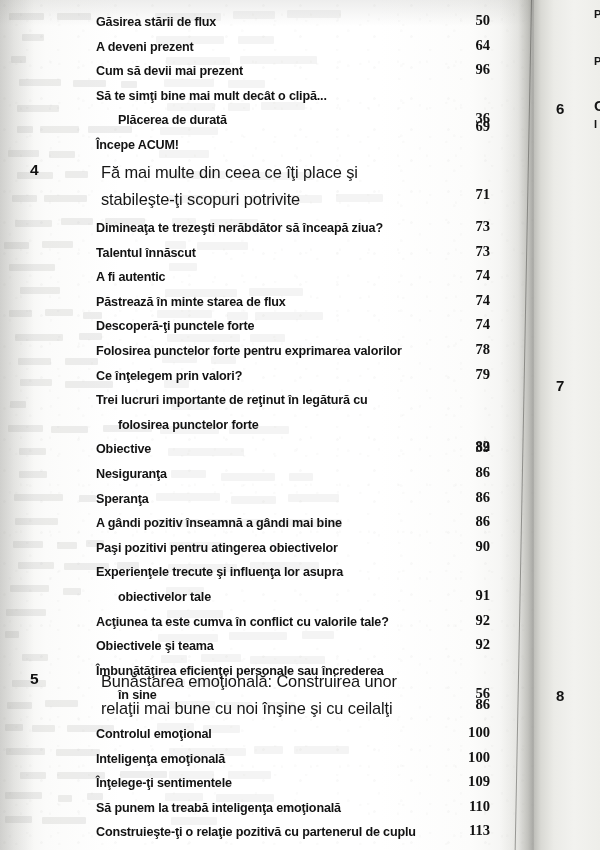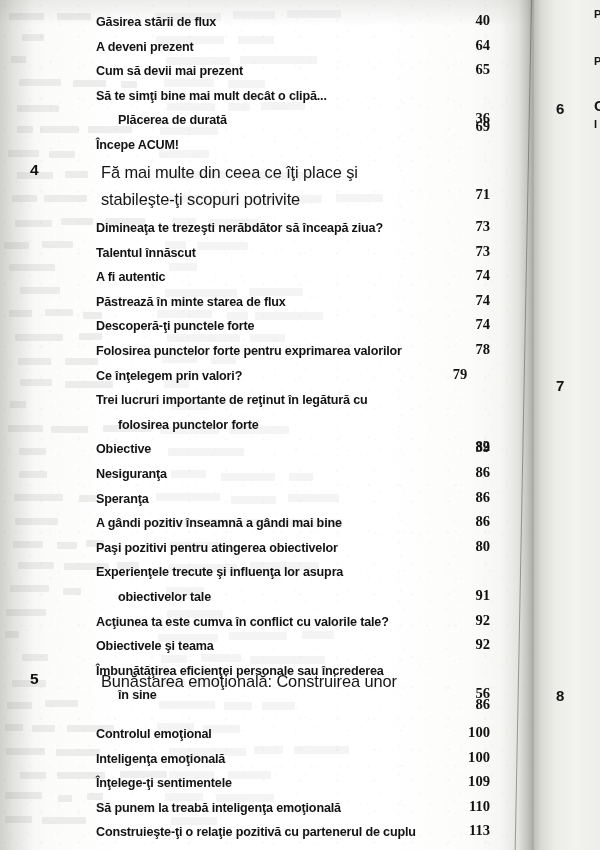--- a/index.html
+++ b/index.html
@@ -365,25 +365,25 @@
       <i style="left: 15.3025px; top: 793.157px; width: 38.1607px;"></i>
       <i style="left: 66.0446px; top: 794.372px; width: 57.4996px;"></i>
       <i style="left: 21.2255px; top: 816.888px; width: 45.7058px;"></i>
     </div>
 
   <div class="edge-shade"></div>
   <div class="top-shade"></div>
 
   <div class="toc" id="toc">
       <div class="entry-title" style="top: 14px; left: 96px;">Găsirea stării de flux</div>
-      <div class="pagenum" style="top: 12px;">40</div>
+      <div class="pagenum" style="top: 12px;">50</div>
       <div class="entry-title" style="top: 38.6px; left: 96px;">A deveni prezent</div>
       <div class="pagenum" style="top: 36.6px;">64</div>
       <div class="entry-title" style="top: 63.2px; left: 96px;">Cum să devii mai prezent</div>
-      <div class="pagenum" style="top: 61.2px;">65</div>
+      <div class="pagenum" style="top: 61.2px;">96</div>
       <div class="entry-title" style="top: 87.8px; left: 96px;">Să te simţi bine mai mult decât o clipă...</div>
       <div class="entry-title indent" style="top: 112.4px; left: 118px;">Plăcerea de durată</div>
       <div class="pagenum" style="top: 110.4px;">36</div>
       <div class="entry-title" style="top: 137px; left: 96px;">Începe ACUM!</div>
       <div class="pagenum" style="top: 118px;">69</div>
       <div class="chapter-num" style="top: 161px;">4</div>
       <div class="chapter-title" style="top: 189.5px;">stabileşte-ţi scopuri potrivite</div>
       <div class="chapter-title" style="top: 163px;">Fă mai multe din ceea ce îţi place şi</div>
       <div class="pagenum" style="top: 186px;">71</div>
       <div class="entry-title" style="top: 220px; left: 96px;">Dimineaţa te trezeşti nerăbdător să înceapă ziua?</div>
@@ -392,46 +392,47 @@
       <div class="pagenum" style="top: 242.6px;">73</div>
       <div class="entry-title" style="top: 269.2px; left: 96px;">A fi autentic</div>
       <div class="pagenum" style="top: 267.2px;">74</div>
       <div class="entry-title" style="top: 293.8px; left: 96px;">Păstrează în minte starea de flux</div>
       <div class="pagenum" style="top: 291.8px;">74</div>
       <div class="entry-title" style="top: 318.4px; left: 96px;">Descoperă-ţi punctele forte</div>
       <div class="pagenum" style="top: 316.4px;">74</div>
       <div class="entry-title" style="top: 343px; left: 96px;">Folosirea punctelor forte pentru exprimarea valorilor</div>
       <div class="pagenum" style="top: 341px;">78</div>
       <div class="entry-title" style="top: 367.6px; left: 96px;">Ce înţelegem prin valori?</div>
-      <div class="pagenum" style="top: 365.6px; text-align: center;">79</div>
+      <div class="pagenum" style="top: 365.6px;">79</div>
       <div class="entry-title" style="top: 392.2px; left: 96px;">Trei lucruri importante de reţinut în legătură cu</div>
       <div class="entry-title indent" style="top: 416.8px; left: 118px;">folosirea punctelor forte</div>
       <div class="pagenum" style="top: 438px;">82</div>
       <div class="entry-title" style="top: 441.4px; left: 96px;">Obiective</div>
       <div class="pagenum" style="top: 439.4px;">39</div>
       <div class="entry-title" style="top: 466px; left: 96px;">Nesiguranţa</div>
       <div class="pagenum" style="top: 464px;">86</div>
       <div class="entry-title" style="top: 490.6px; left: 96px;">Speranţa</div>
       <div class="pagenum" style="top: 488.6px;">86</div>
       <div class="entry-title" style="top: 515.2px; left: 96px;">A gândi pozitiv înseamnă a gândi mai bine</div>
       <div class="pagenum" style="top: 513.2px;">86</div>
       <div class="entry-title" style="top: 539.8px; left: 96px;">Paşi pozitivi pentru atingerea obiectivelor</div>
-      <div class="pagenum" style="top: 537.8px;">80</div>
+      <div class="pagenum" style="top: 537.8px;">90</div>
       <div class="entry-title" style="top: 564.4px; left: 96px;">Experienţele trecute şi influenţa lor asupra</div>
       <div class="entry-title indent" style="top: 589px; left: 118px;">obiectivelor tale</div>
       <div class="pagenum" style="top: 587px;">91</div>
       <div class="entry-title" style="top: 613.6px; left: 96px;">Acţiunea ta este cumva în conflict cu valorile tale?</div>
       <div class="pagenum" style="top: 611.6px;">92</div>
       <div class="entry-title" style="top: 638.2px; left: 96px;">Obiectivele şi teama</div>
       <div class="pagenum" style="top: 636.2px;">92</div>
       <div class="entry-title" style="top: 662.8px; left: 96px;">Îmbunătăţirea eficienţei personale sau încrederea</div>
       <div class="entry-title indent" style="top: 687.4px; left: 118px;">în sine</div>
       <div class="pagenum" style="top: 685.4px;">56</div>
       <div class="chapter-num" style="top: 670px;">5</div>
       <div class="chapter-title" style="top: 672px;">Bunăstarea emoţională: Construirea unor</div>
+      <div class="chapter-title" style="top: 698.5px;">relaţii mai bune cu noi înşine şi cu ceilalţi</div>
       <div class="pagenum" style="top: 696px;">86</div>
       <div class="entry-title" style="top: 726px; left: 96px;">Controlul emoţional</div>
       <div class="pagenum" style="top: 724px;">100</div>
       <div class="entry-title" style="top: 750.6px; left: 96px;">Inteligenţa emoţională</div>
       <div class="pagenum" style="top: 748.6px;">100</div>
       <div class="entry-title" style="top: 775.2px; left: 96px;">Înţelege-ţi sentimentele</div>
       <div class="pagenum" style="top: 773.2px;">109</div>
       <div class="entry-title" style="top: 799.8px; left: 96px;">Să punem la treabă inteligenţa emoţională</div>
       <div class="pagenum" style="top: 797.8px;">110</div>
       <div class="entry-title" style="top: 824.4px; left: 96px;">Construieşte-ţi o relaţie pozitivă cu partenerul de cuplu</div>

